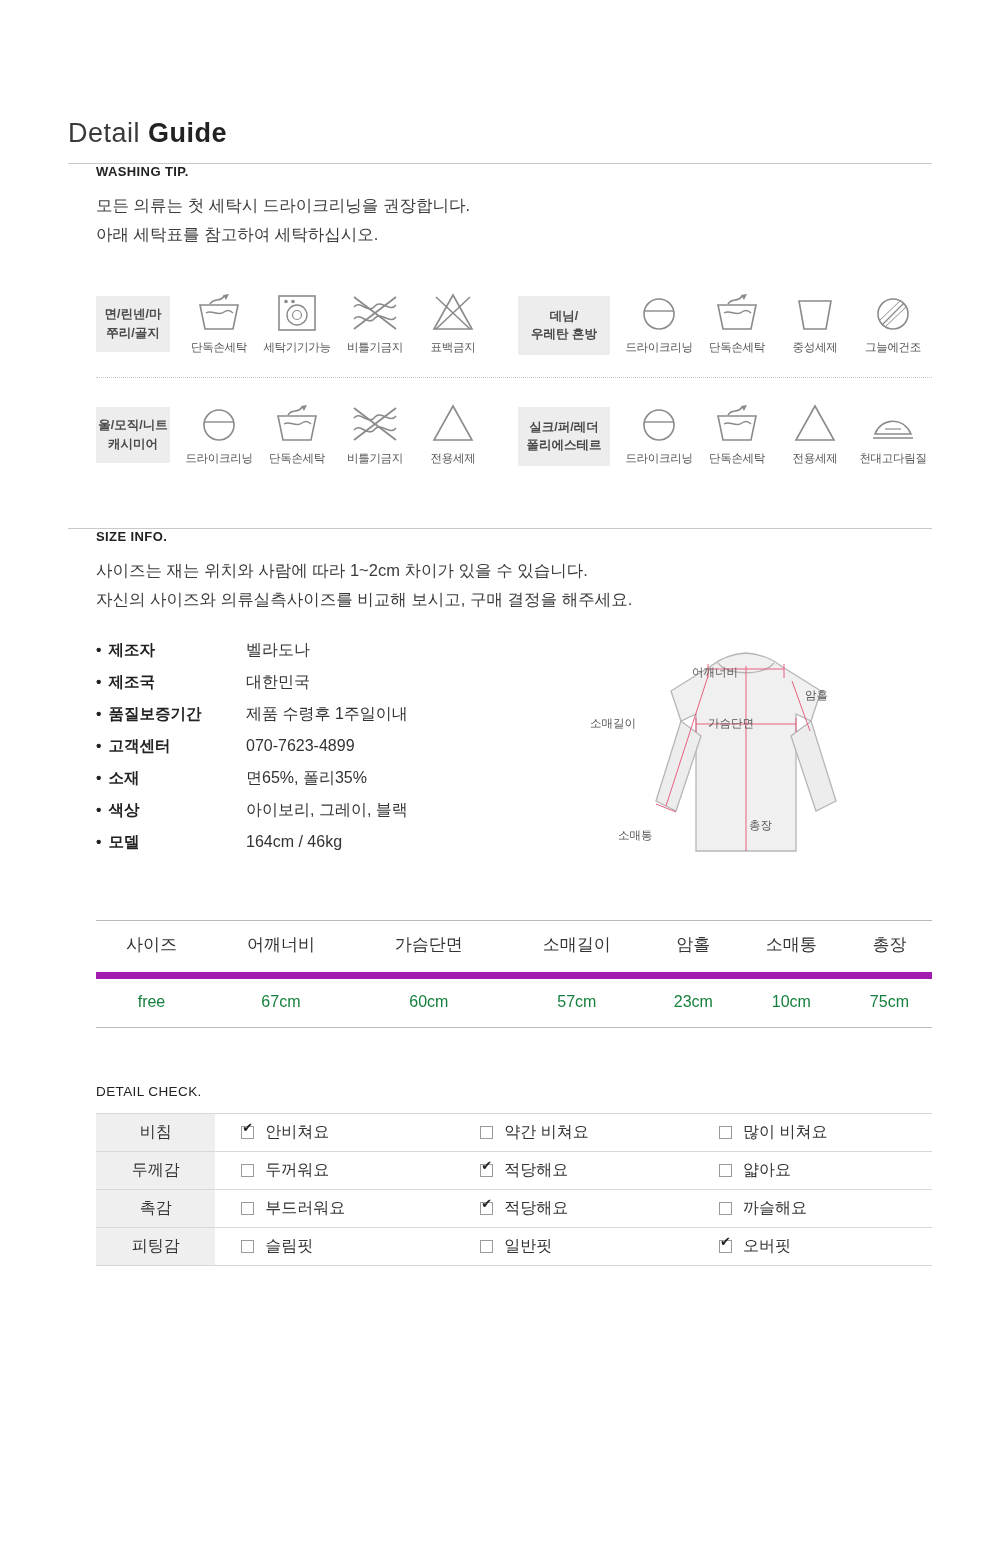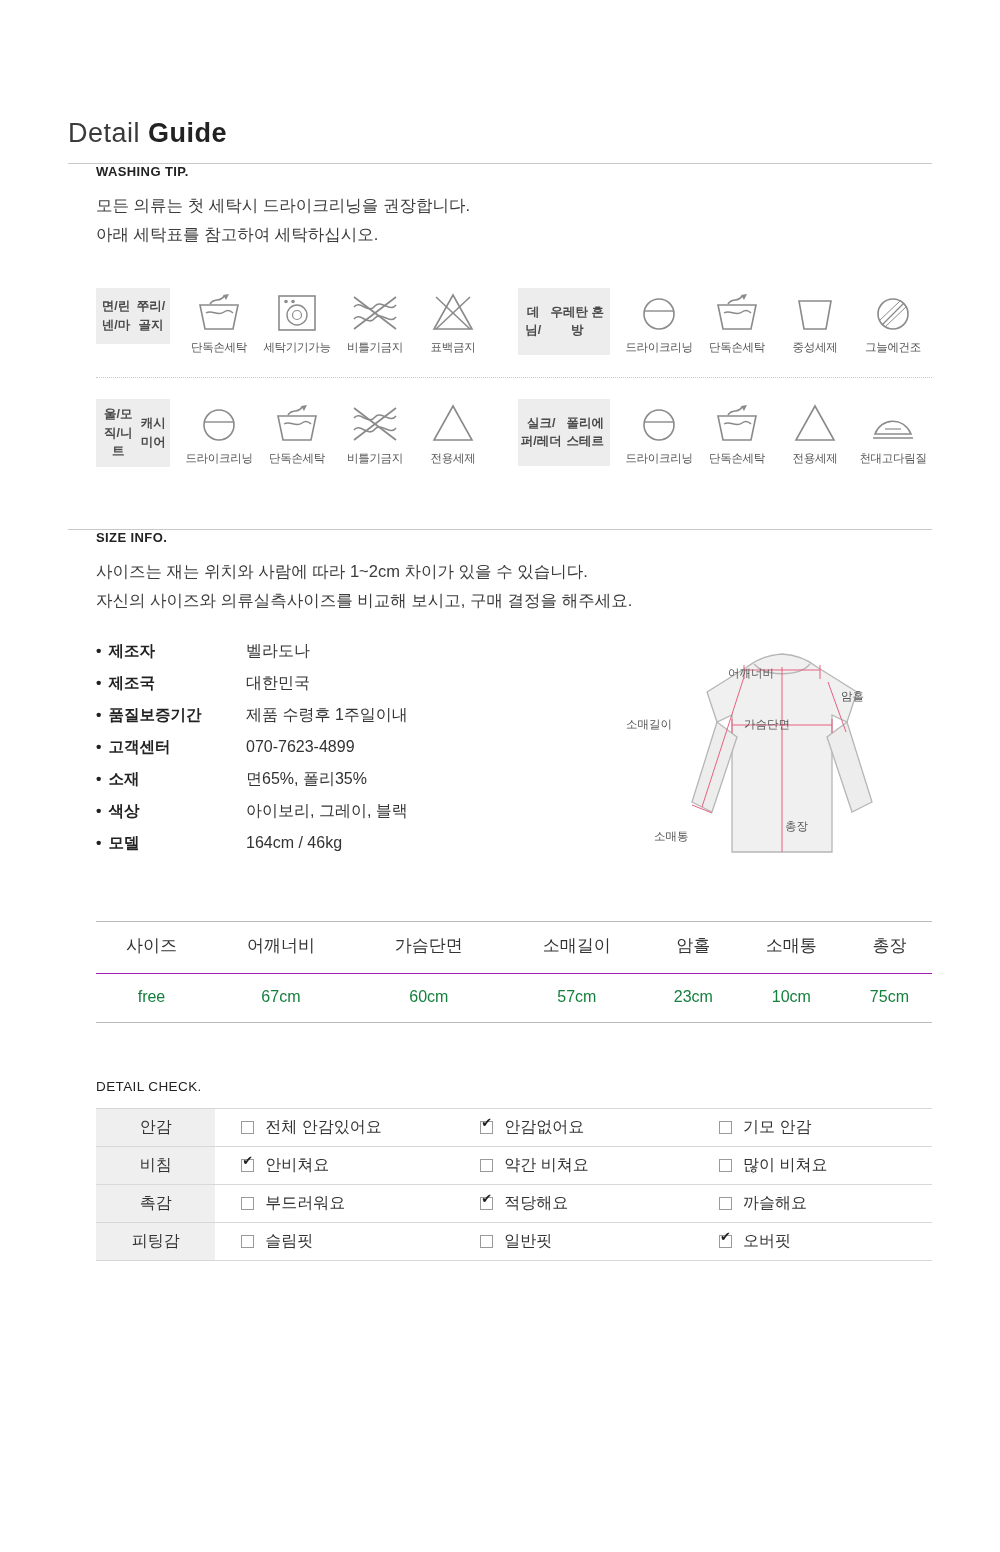--- a/index.html
+++ b/index.html
@@ -55,26 +55,26 @@
   }
   .cat-chip {
     width: 92px;
     min-height: 56px;
     background: #ededed;
     color: #4a4a4a;
     font-size: 12.5px;
     line-height: 1.5;
     font-weight: 700;
     display: flex;
-    flex-direction: row;
+    flex-direction: column;
     justify-content: center;
     align-items: center;
     text-align: center;
     margin-right: 10px;
-    margin-top: 1px;
+    margin-top: 9px;
     padding: 6px 2px;
   }
   .icon-set { display: flex; }
   .icon-item {
     width: 78px;
     display: flex;
     flex-direction: column;
     align-items: center;
     text-align: right;
   }
@@ -93,21 +93,21 @@
   }
   .gap-big { width: 26px; }
 
   
   .big-sep {
     border-top: 1px solid #c9c9c9;
     margin-top: 62px;
   }
 
   
-  .info-area { display: flex; margin-top: 26px; justify-content: space-between; }
+  .info-area { display: flex; margin-top: 26px; }
   .info-list { width: 430px; }
   .info-row {
     display: flex;
     font-size: 16px;
     margin-bottom: 11px;
     align-items: baseline;
   }
   .info-key {
     width: 150px;
     font-weight: 700;
@@ -136,21 +136,21 @@
     width: 100%;
     border-collapse: collapse;
     margin-top: 34px;
   }
   .size-table th {
     font-size: 17px;
     font-weight: 300;
     color: #333;
     padding: 12px 0 16px 0;
     border-top: 1px solid #b9b9b9;
-    border-bottom: 1px solid #a21caf;
+    border-bottom: 7px solid #a21caf;
     text-align: center;
   }
   .size-table td {
     font-size: 16px;
     font-weight: 300;
     color: #15803d;
     padding: 14px 0 16px 0;
     border-bottom: 1px solid #b9b9b9;
     text-align: center;
   }
@@ -533,58 +533,58 @@
           <td>10cm</td>
           <td>75cm</td>
         </tr>
       </tbody>
     </table>
 
     <div class="dc-label">DETAIL CHECK.</div>
     <table class="dc-table">
       <tbody>
         <tr>
-          <td class="dc-head">안감</td>
-          <td class="dc-opt">
-              <div class="opt-inner">
-                <span class="cbox"></span>
-                <span>전체 안감있어요</span>
-              </div>
-            </td>
+          <td class="dc-head">비침</td>
           <td class="dc-opt">
               <div class="opt-inner">
                 <span class="cbox checked"></span>
-                <span>안감없어요</span>
-              </div>
-            </td>
-          <td class="dc-opt">
-              <div class="opt-inner">
-                <span class="cbox"></span>
-                <span>기모 안감</span>
+                <span>안비쳐요</span>
+              </div>
+            </td>
+          <td class="dc-opt">
+              <div class="opt-inner">
+                <span class="cbox"></span>
+                <span>약간 비쳐요</span>
+              </div>
+            </td>
+          <td class="dc-opt">
+              <div class="opt-inner">
+                <span class="cbox"></span>
+                <span>많이 비쳐요</span>
               </div>
             </td>
         </tr>
         <tr>
-          <td class="dc-head">비침</td>
+          <td class="dc-head">두께감</td>
+          <td class="dc-opt">
+              <div class="opt-inner">
+                <span class="cbox"></span>
+                <span>두꺼워요</span>
+              </div>
+            </td>
           <td class="dc-opt">
               <div class="opt-inner">
                 <span class="cbox checked"></span>
-                <span>안비쳐요</span>
-              </div>
-            </td>
-          <td class="dc-opt">
-              <div class="opt-inner">
-                <span class="cbox"></span>
-                <span>약간 비쳐요</span>
-              </div>
-            </td>
-          <td class="dc-opt">
-              <div class="opt-inner">
-                <span class="cbox"></span>
-                <span>많이 비쳐요</span>
+                <span>적당해요</span>
+              </div>
+            </td>
+          <td class="dc-opt">
+              <div class="opt-inner">
+                <span class="cbox"></span>
+                <span>얇아요</span>
               </div>
             </td>
         </tr>
         <tr>
           <td class="dc-head">촉감</td>
           <td class="dc-opt">
               <div class="opt-inner">
                 <span class="cbox"></span>
                 <span>부드러워요</span>
               </div>

